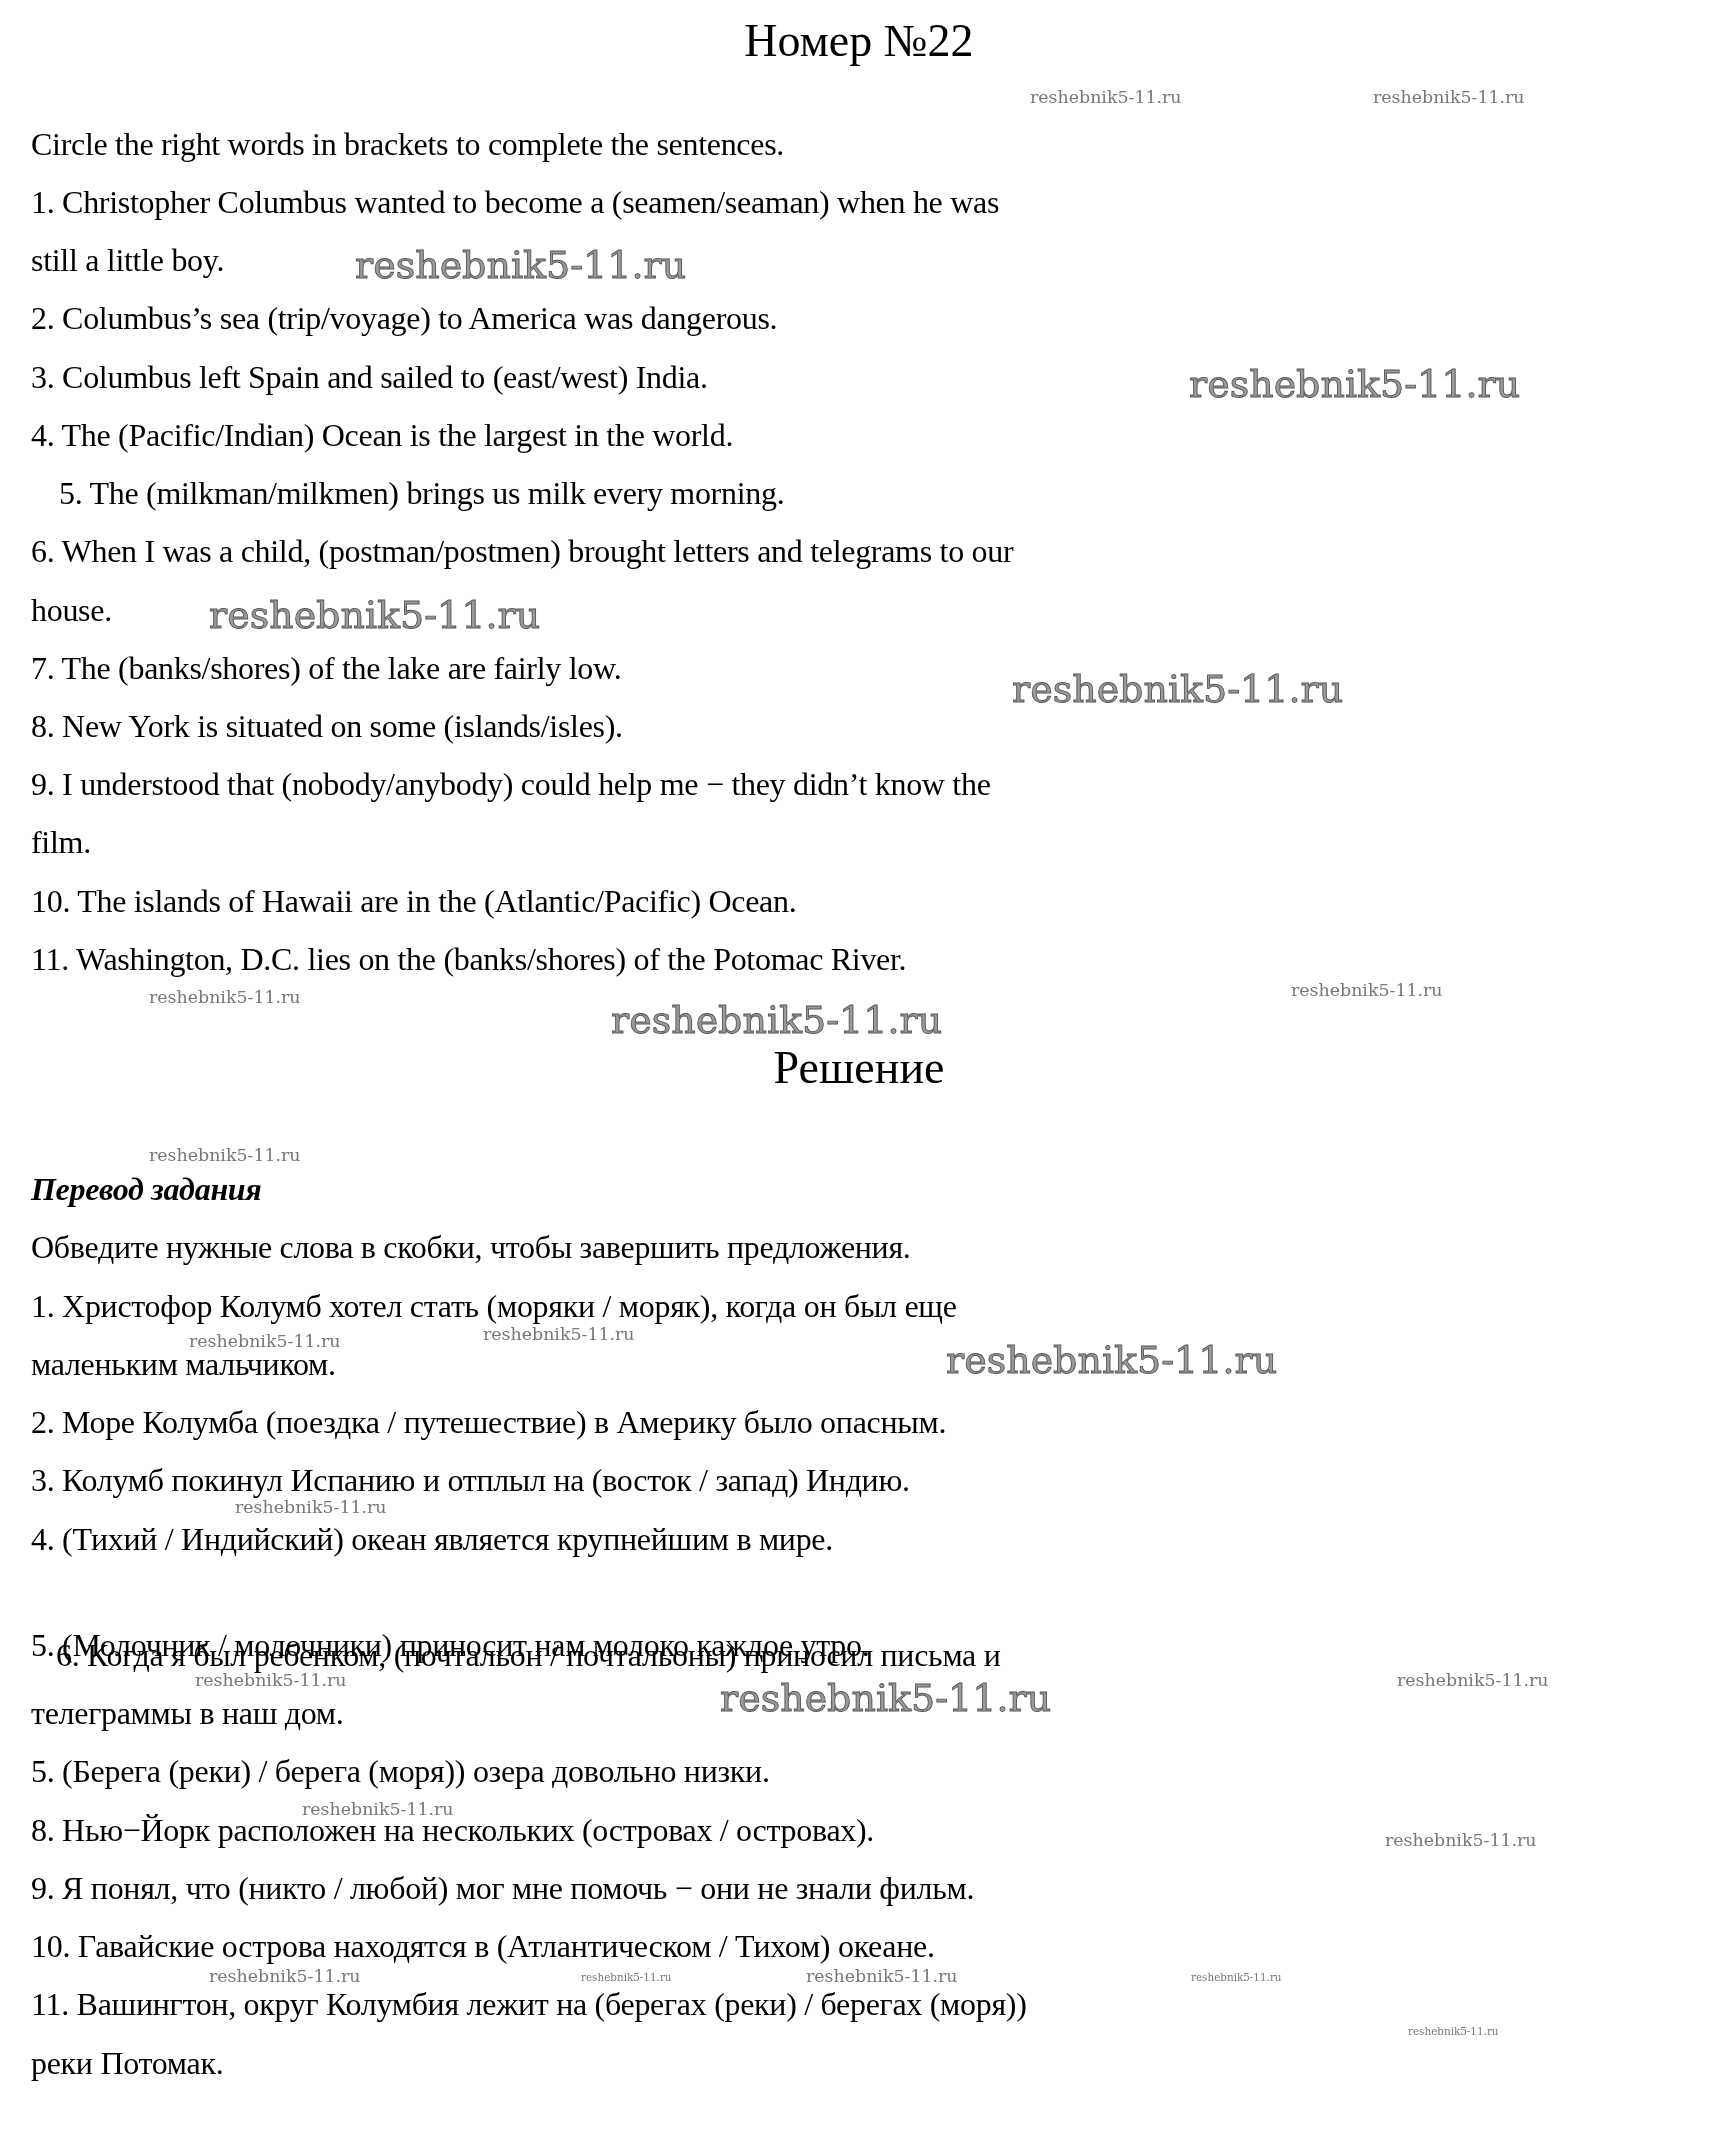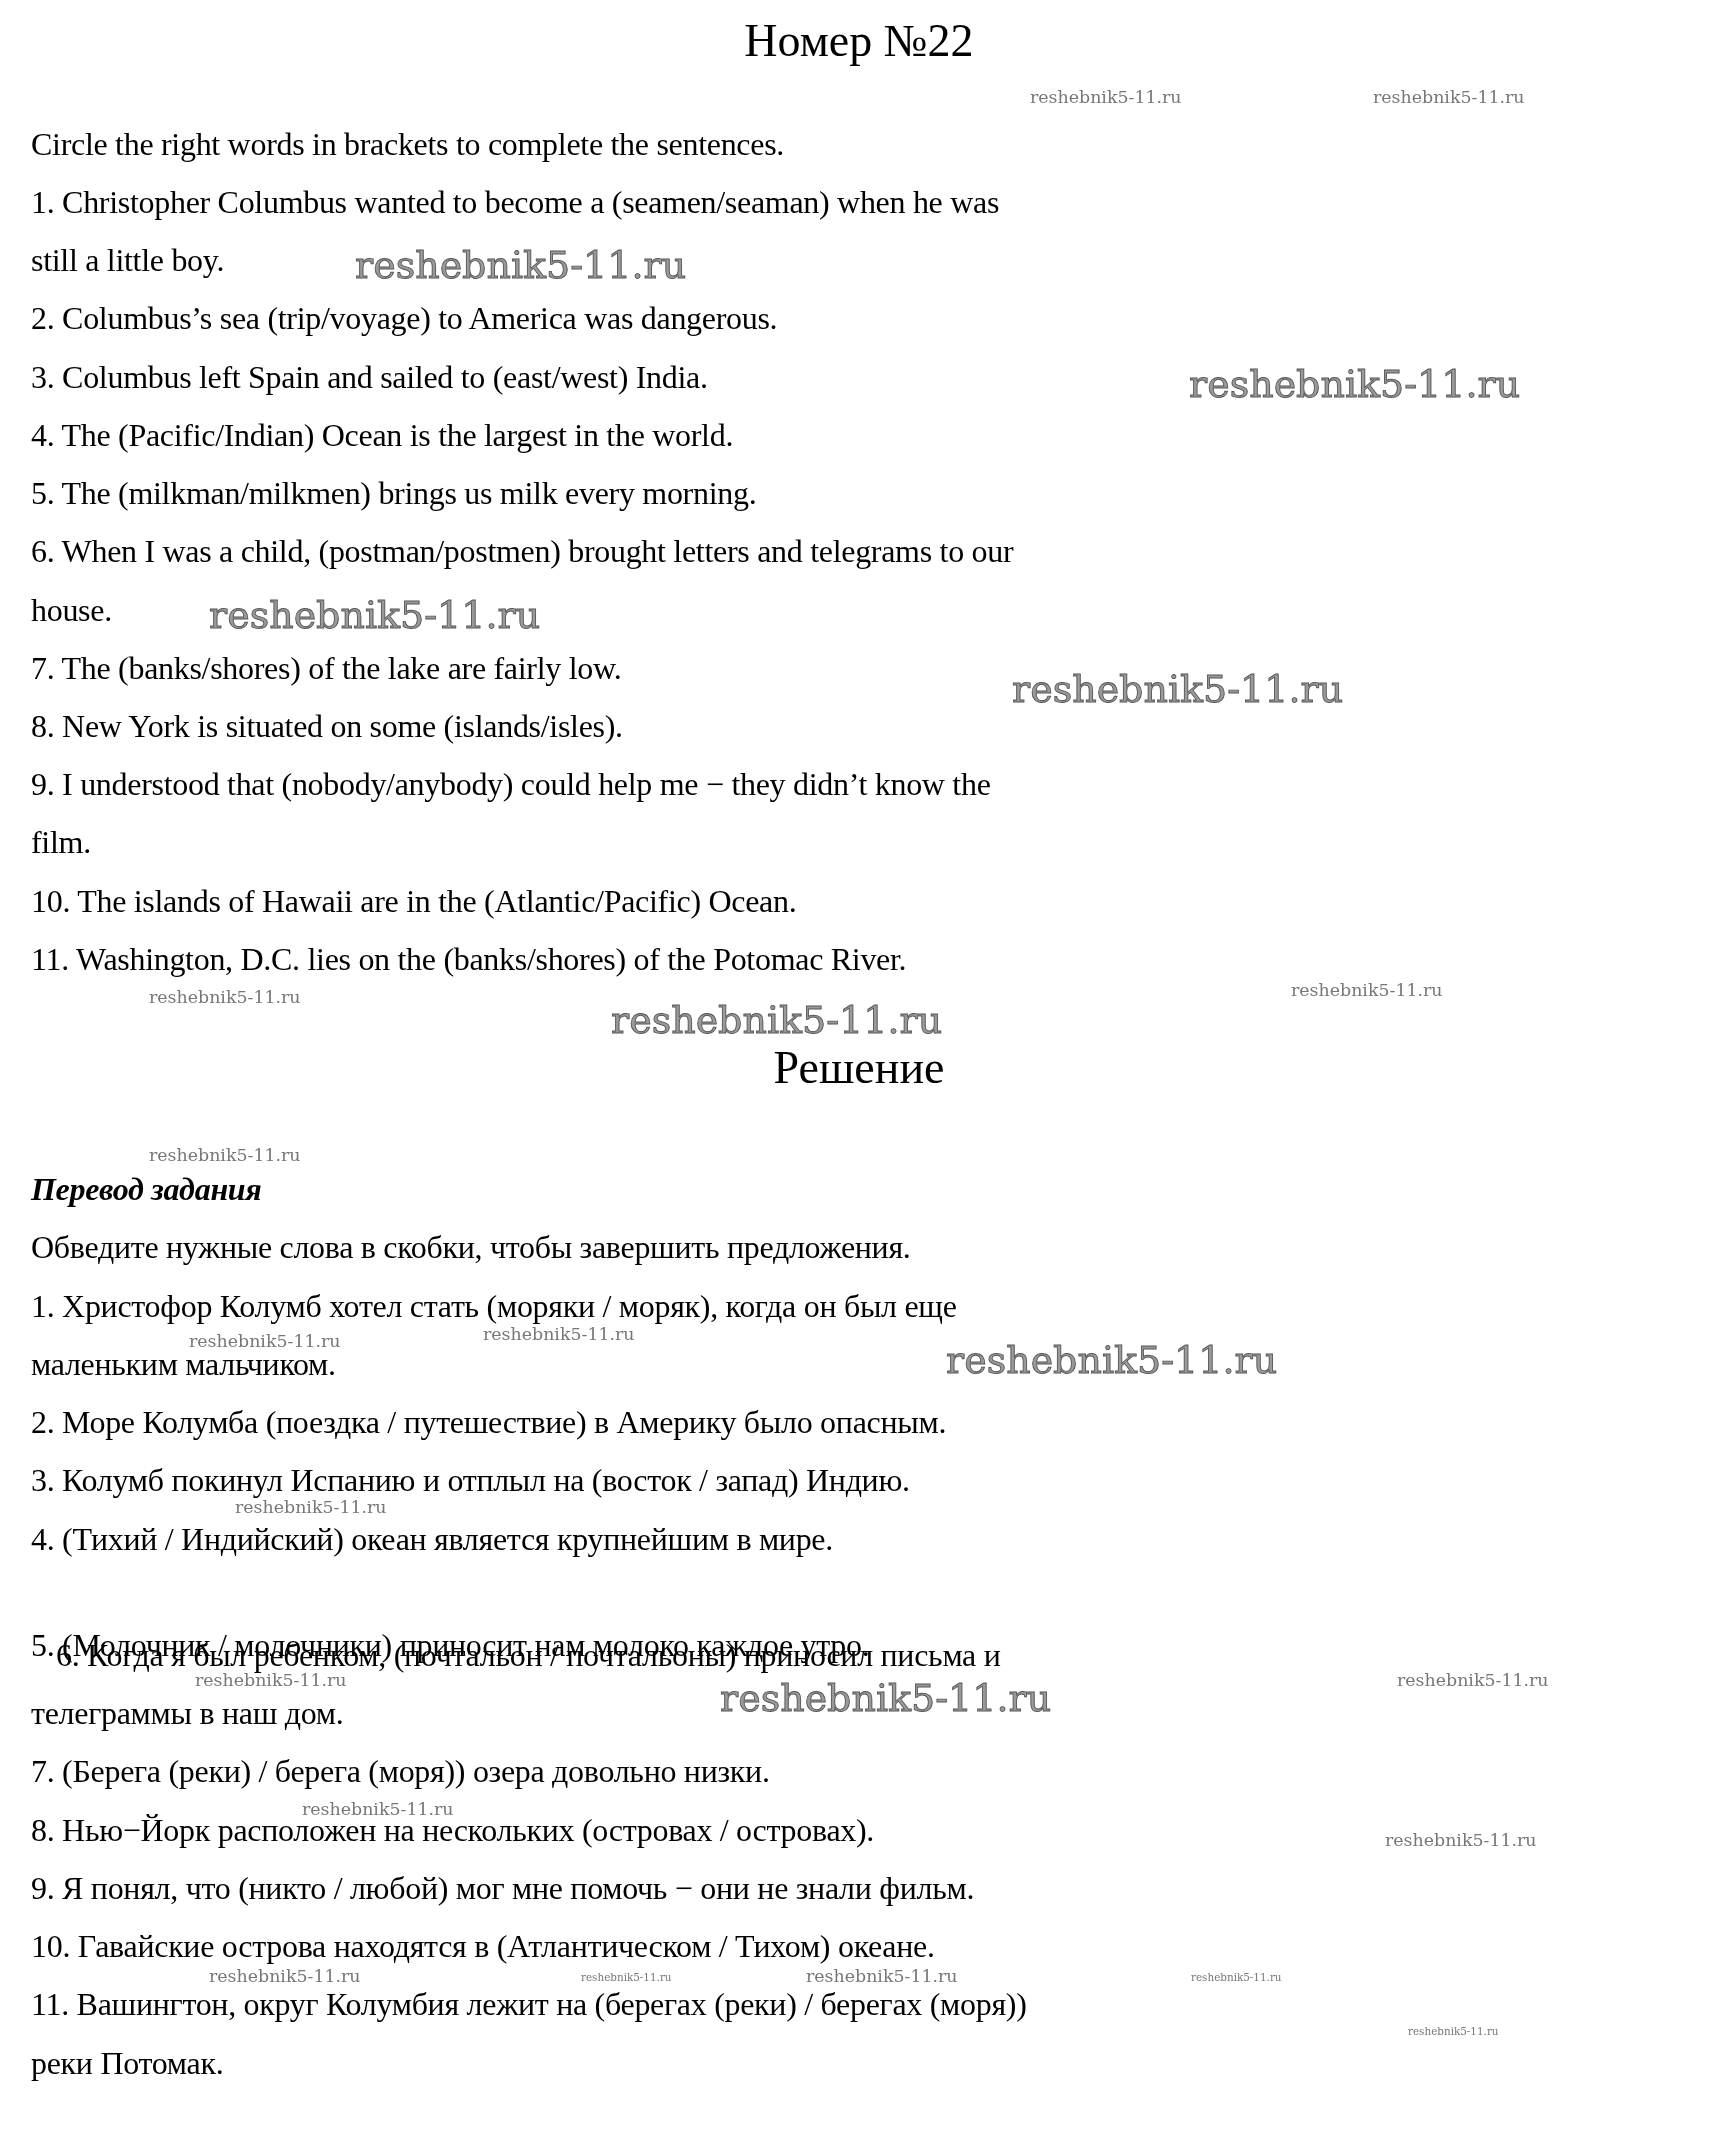--- a/index.html
+++ b/index.html
@@ -18,21 +18,21 @@
 <body>
 
 <div class="center" style="top:12px;">Номер №22</div>
 
 <div class="line" style="top:115px;">Circle the right words in brackets to complete the sentences.</div>
 <div class="line" style="top:173px;">1. Christopher Columbus wanted to become a (seamen/seaman) when he was</div>
 <div class="line" style="top:231px;">still a little boy.</div>
 <div class="line" style="top:289px;">2. Columbus’s sea (trip/voyage) to America was dangerous.</div>
 <div class="line" style="top:348px;">3. Columbus left Spain and sailed to (east/west) India.</div>
 <div class="line" style="top:406px;">4. The (Pacific/Indian) Ocean is the largest in the world.</div>
-<div class="line" style="top:464px;">5. The (milkman/milkmen) brings us milk every morning.</div>
+<div class="line" style="top:464px;margin-left:28px;">5. The (milkman/milkmen) brings us milk every morning.</div>
 <div class="line" style="top:522px;">6. When I was a child, (postman/postmen) brought letters and telegrams to our</div>
 <div class="line" style="top:581px;">house.</div>
 <div class="line" style="top:639px;">7. The (banks/shores) of the lake are fairly low.</div>
 <div class="line" style="top:697px;">8. New York is situated on some (islands/isles).</div>
 <div class="line" style="top:755px;">9. I understood that (nobody/anybody) could help me − they didn’t know the</div>
 <div class="line" style="top:813px;">film.</div>
 <div class="line" style="top:872px;">10. The islands of Hawaii are in the (Atlantic/Pacific) Ocean.</div>
 <div class="line" style="top:930px;">11. Washington, D.C. lies on the (banks/shores) of the Potomac River.</div>
 
 <div class="center" style="top:1039px;">Решение</div>
@@ -40,21 +40,21 @@
 <div class="line italic-bold" style="top:1160px;">Перевод задания</div>
 <div class="line" style="top:1218px;">Обведите нужные слова в скобки, чтобы завершить предложения.</div>
 <div class="line" style="top:1277px;">1. Христофор Колумб хотел стать (моряки / моряк), когда он был еще</div>
 <div class="line" style="top:1335px;">маленьким мальчиком.</div>
 <div class="line" style="top:1393px;">2. Море Колумба (поездка / путешествие) в Америку было опасным.</div>
 <div class="line" style="top:1451px;">3. Колумб покинул Испанию и отплыл на (восток / запад) Индию.</div>
 <div class="line" style="top:1510px;">4. (Тихий / Индийский) океан является крупнейшим в мире.</div>
 <div class="line" style="top:1616px;">5. (Молочник / молочники) приносит нам молоко каждое утро.</div>
 <div class="line" style="top:1626px;margin-left:25px;">6. Когда я был ребенком, (почтальон / почтальоны) приносил письма и</div>
 <div class="line" style="top:1684px;">телеграммы в наш дом.</div>
-<div class="line" style="top:1742px;">7. (Берега (реки) / берега (моря)) озера довольно низки.</div>
+<div class="line" style="top:1742px;">5. (Берега (реки) / берега (моря)) озера довольно низки.</div>
 <div class="line" style="top:1801px;">8. Нью−Йорк расположен на нескольких (островах / островах).</div>
 <div class="line" style="top:1859px;">9. Я понял, что (никто / любой) мог мне помочь − они не знали фильм.</div>
 <div class="line" style="top:1917px;">10. Гавайские острова находятся в (Атлантическом / Тихом) океане.</div>
 <div class="line" style="top:1975px;">11. Вашингтон, округ Колумбия лежит на (берегах (реки) / берегах (моря))</div>
 <div class="line" style="top:2034px;">реки Потомак.</div>
 
 <div class="wm small" style="left:1030px;top:87px;">reshebnik5-11.ru</div>
 <div class="wm small" style="left:1373px;top:87px;">reshebnik5-11.ru</div>
 <div class="wm big" style="left:355px;top:243px;">reshebnik5-11.ru</div>
 <div class="wm big" style="left:1189px;top:362px;">reshebnik5-11.ru</div>

